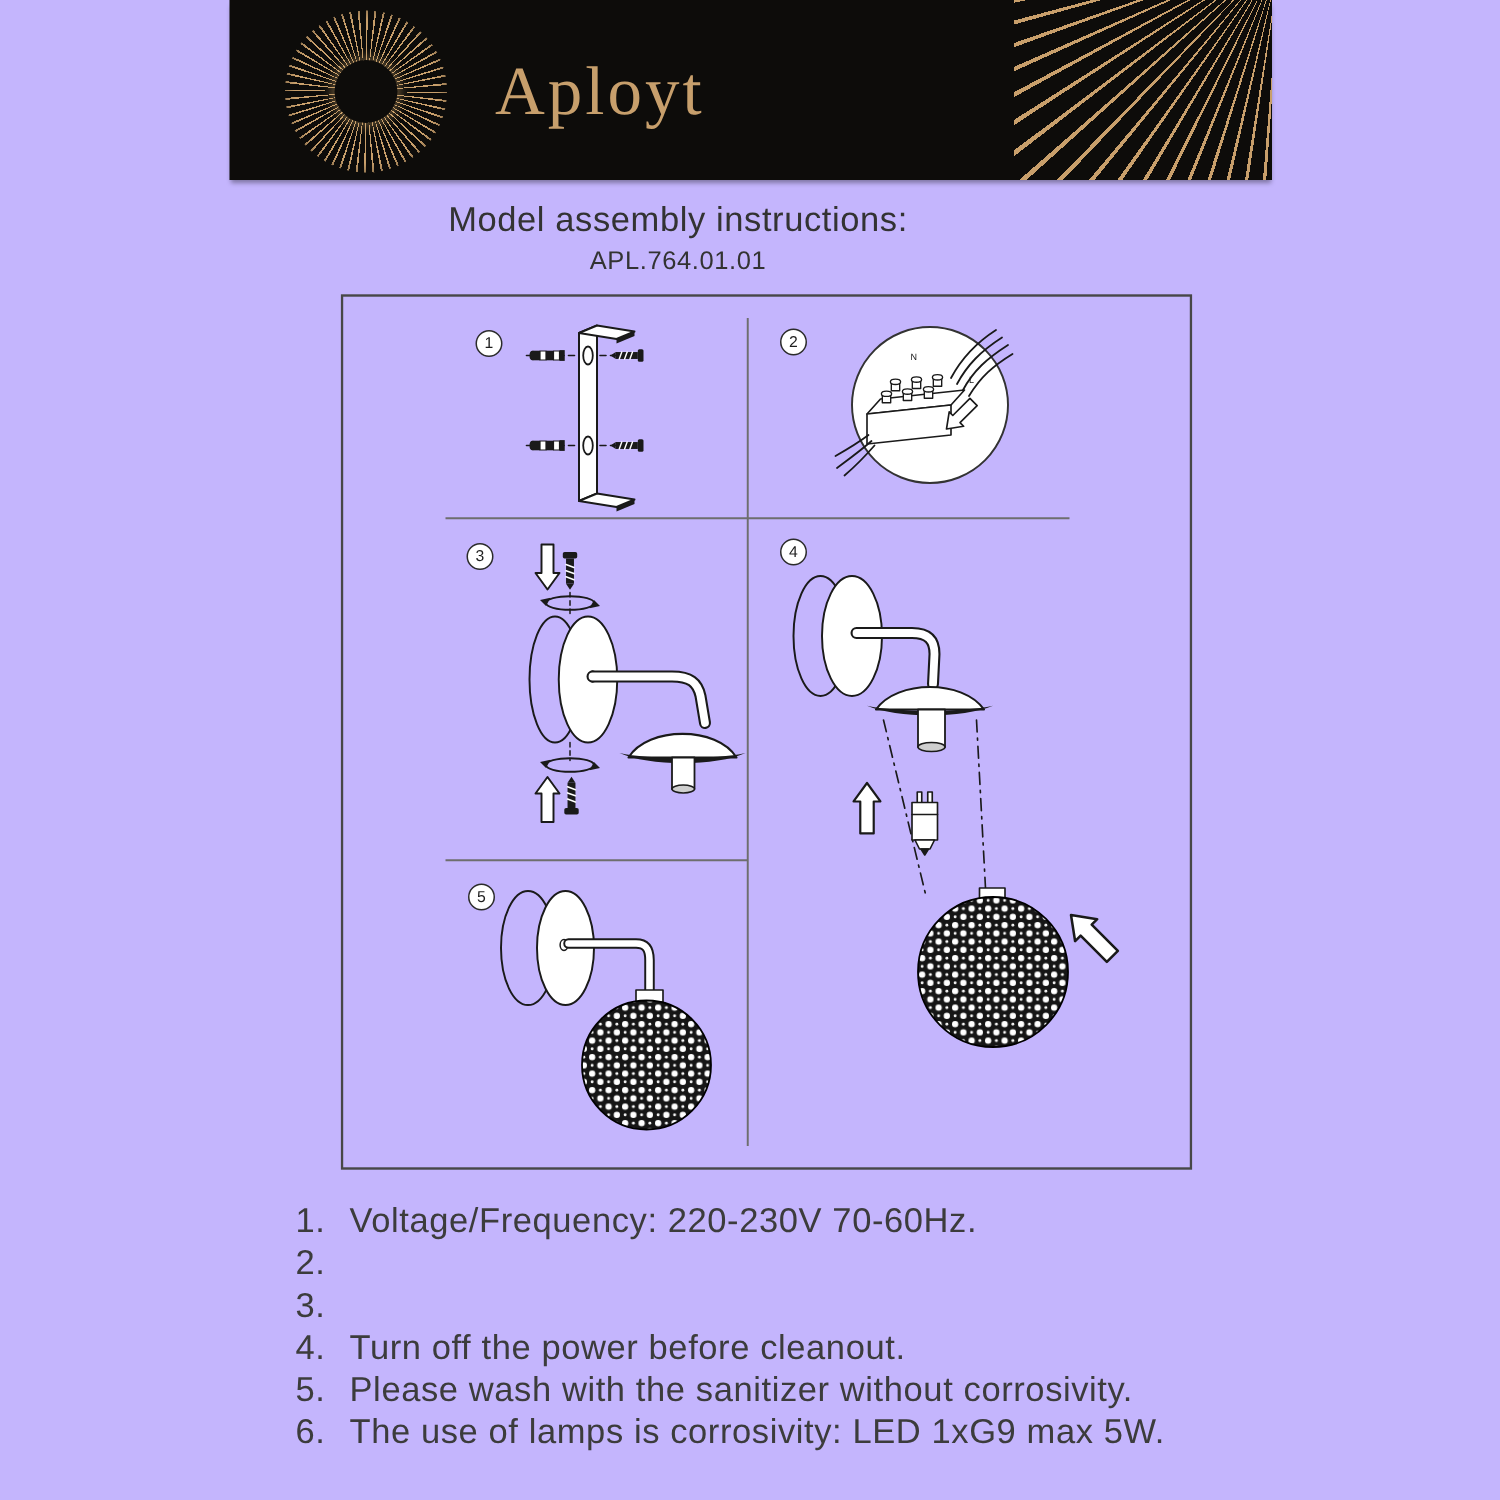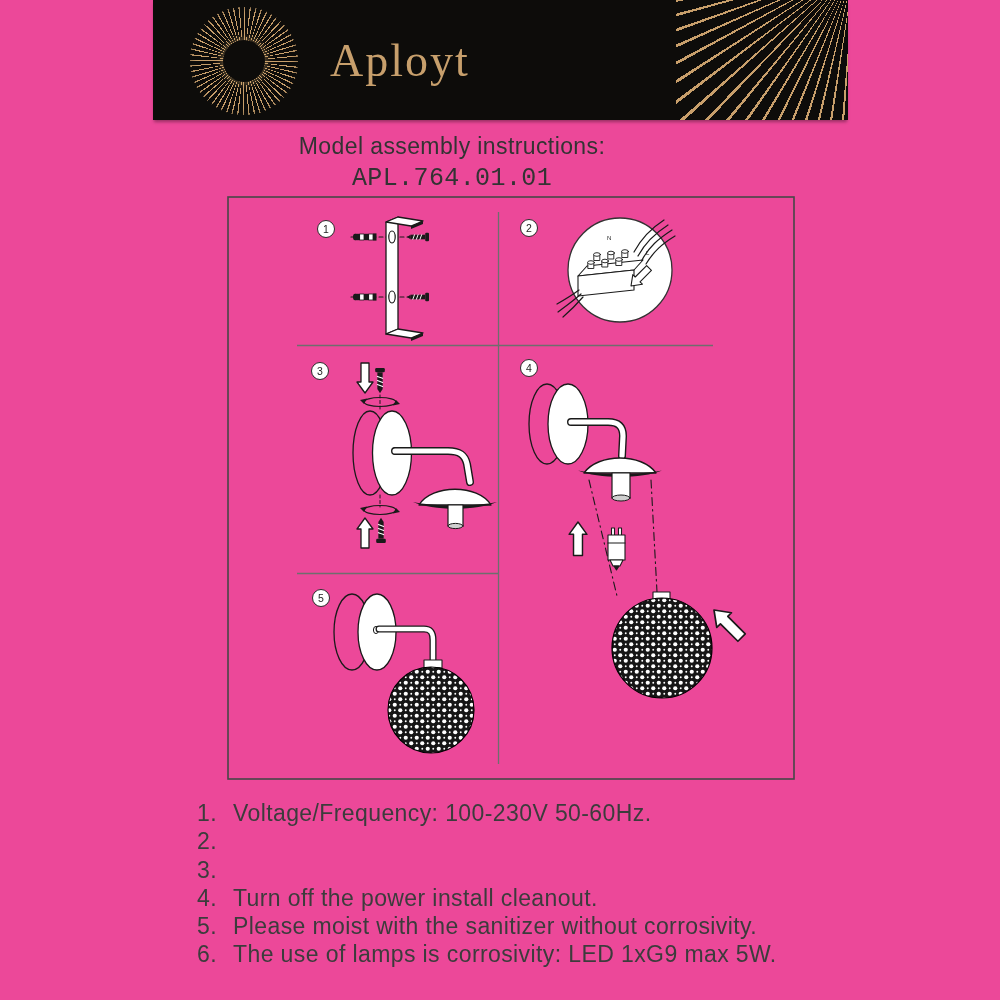--- a/index.html
+++ b/index.html
@@ -1,17 +1,17 @@
 <!DOCTYPE html>
 <html><head>
 <meta charset="utf-8">
 <style>
   html,body { margin:0; padding:0; background:#ffffff; }
   .page {
-    position:relative; width:1000px; height:1000px; background:#ec4899;
+    position:relative; width:1000px; height:1000px; background:#c4b5fd;
     font-family:"Liberation Sans", sans-serif; overflow:hidden;
   }
 
   
   .banner {
     position:absolute; left:153px; top:0; width:695px; height:120px;
     background:#0d0c0a; overflow:hidden;
     box-shadow:0 3px 3px -1px rgba(0,0,0,.35);
   }
   .sunburst {
@@ -35,21 +35,21 @@
   }
   .ray-fan {
     position:absolute; top:0; right:0; width:172px; height:120px;
     background:repeating-conic-gradient(from 140deg at 104% -28%,
       #c89f6b 0deg .8deg, rgba(0,0,0,0) .8deg 4.4deg);
   }
 
   
   .title-block { position:absolute; left:0; top:133px; width:904px; text-align:center; color:#333333; }
   .title  { font-size:23px; letter-spacing:.4px; }
-  .model  { font-size:25px; letter-spacing:.4px; margin-top:4px;font-family:Liberation Mono, monospace; }
+  .model  { font-size:17px; letter-spacing:.4px; margin-top:4px; }
 
   
   .diagram-box { position:absolute; left:227px; top:196px; width:568px; height:584px; }
   .diagram-box svg { position:absolute; left:0; top:0; }
   .step-num {
     position:absolute; width:16px; height:16px; border:1.3px solid #2b2b2b; border-radius:50%;
     font-size:10.5px; line-height:16px; text-align:center; color:#1d1d1d; background:#fff;
   }
 
   
@@ -244,35 +244,35 @@
     <span class="step-num" style="left:90px;  top:24px;">1</span>
     <span class="step-num" style="left:293px; top:23px;">2</span>
     <span class="step-num" style="left:84px;  top:166px;">3</span>
     <span class="step-num" style="left:293px; top:163px;">4</span>
     <span class="step-num" style="left:85px;  top:393px;">5</span>
   </div>
 
   <ol class="instructions">
     <li>
       <span class="num">1.</span>
-      <span class="txt">Voltage/Frequency: 100-230V 50-60Hz.</span>
+      <span class="txt">Voltage/Frequency: 220-230V 70-60Hz.</span>
     </li>
     <li>
       <span class="num">2.</span>
     </li>
     <li>
       <span class="num">3.</span>
     </li>
     <li>
       <span class="num">4.</span>
-      <span class="txt">Turn off the power install cleanout.</span>
+      <span class="txt">Turn off the power before cleanout.</span>
     </li>
     <li>
       <span class="num">5.</span>
-      <span class="txt">Please moist with the sanitizer without corrosivity.</span>
+      <span class="txt">Please wash with the sanitizer without corrosivity.</span>
     </li>
     <li>
       <span class="num">6.</span>
       <span class="txt">The use of lamps is corrosivity: LED 1xG9 max 5W.</span>
     </li>
   </ol>
 
 </div>
 
 </body></html>

